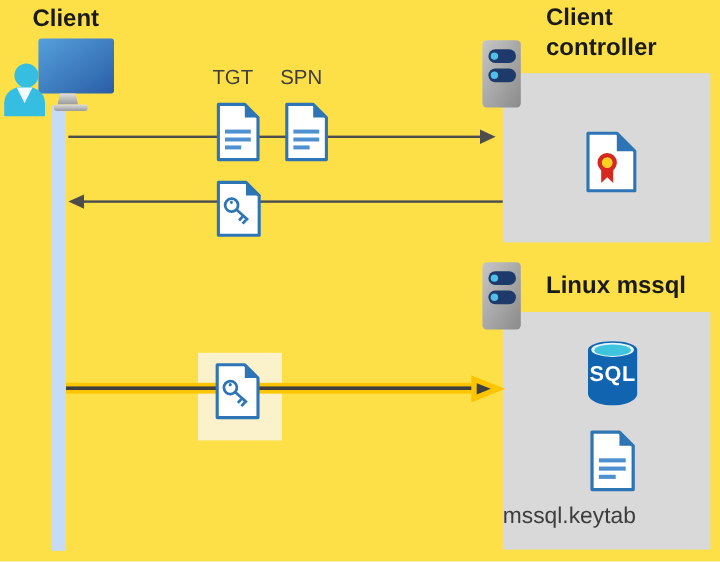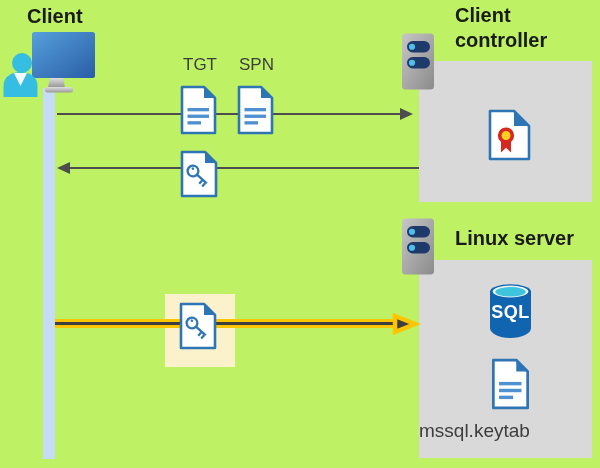--- a/index.html
+++ b/index.html
@@ -16,26 +16,26 @@
     --server_dot_cyan:#4fc0e8;
     --sql_blue:#1164af;
     --sql_top_cyan:#3fc4de;
     --cert_red:#d6281e;
     --cert_yellow:#ffd021;
     --heading_text:#1a1a1a;
     --label_text:#3d3d3d;
   }
   html,body{margin:0;padding:0;background:#fff;}
   .canvas{
-    position:relative;width:600px;height:468px;background:#bef264;overflow:hidden;
+    position:relative;width:600px;height:468px;background:#fde047;overflow:hidden;
     font-family:"Liberation Sans", sans-serif;
   }
   .abs{position:absolute;}
   .heading{position:absolute;font-weight:bold;font-size:20px;line-height:25px;color:var(--heading_text);}
-  .smalllabel{position:absolute;font-size:17px;color:var(--label_text);text-align:right;}
+  .smalllabel{position:absolute;font-size:17px;color:var(--label_text);text-align:center;}
   .graybox{position:absolute;left:419px;width:173px;background:var(--box_gray);}
   .lifeline{position:absolute;left:43px;top:88px;width:12px;height:371px;background:var(--lifeline_blue);}
   .hline{position:absolute;height:2px;background:var(--arrow_gray);}
   .tri-right{position:absolute;width:0;height:0;border-top:6px solid transparent;border-bottom:6px solid transparent;border-left:13px solid var(--arrow_gray);}
   .tri-left{position:absolute;width:0;height:0;border-top:6px solid transparent;border-bottom:6px solid transparent;border-right:13px solid var(--arrow_gray);}
   .highlight{position:absolute;left:165px;top:294px;width:70px;height:73px;background:var(--highlight_yellow_bg);}
   .yband{position:absolute;left:55px;top:319px;width:341px;height:9px;background:var(--arrow_yellow);}
   .ycore{position:absolute;left:55px;top:322px;width:341px;height:3px;background:var(--arrow_yellow_core);}
   .keytab{position:absolute;left:419px;top:420px;width:173px;font-size:19px;color:var(--label_text);}
   
@@ -149,21 +149,21 @@
   <svg class="abs" style="left:487px;top:109px" width="45" height="52" viewBox="0 0 45 52">
     <path class="f-white s-accent" stroke-width="2.6" stroke-linejoin="round" d="M3 2 H27 L42 17 V50 H3 Z"></path>
     <path class="f-accent" d="M27 2 V17 H42 Z"></path>
     <path class="f-red" d="M14 31 V43.5 L19 38.7 L24 43.5 V31 Z"></path>
     <circle class="f-certy" cx="19" cy="26.5" r="6.3" style="stroke:var(--cert_red);stroke-width:3.6"></circle>
   </svg>
 
   <svg class="abs" style="left:401px;top:218px" width="36" height="57">
       <use href="#sym-server"></use>
     </svg>
-  <div class="heading" style="left:455px;top:226px;width:145px">Linux server</div>
+  <div class="heading" style="left:455px;top:226px;width:145px">Linux mssql</div>
   <svg class="abs" style="left:488px;top:282px" width="45" height="56" viewBox="0 0 45 56">
     <path class="f-sql" d="M2 9.5 V46 C2 51.5 11.2 56 22.5 56 C33.8 56 43 51.5 43 46 V9.5 Z"></path>
     <ellipse class="f-sql" cx="22.5" cy="9.5" rx="20.5" ry="7.2"></ellipse>
     <ellipse cx="22.5" cy="9.5" rx="17.8" ry="5.9" fill="#e6f5fa"></ellipse>
     <ellipse class="f-sqltop" cx="22.5" cy="9.8" rx="15.2" ry="4.8"></ellipse>
     <text x="22.5" y="35.5" text-anchor="middle" style="fill:#fff;font-family:'Liberation Sans',sans-serif;font-weight:bold;font-size:18px;letter-spacing:0.5px">SQL</text>
   </svg>
   <svg class="abs" style="left:489px;top:358px" width="43" height="52">
       <use href="#sym-doc"></use>
     </svg>

